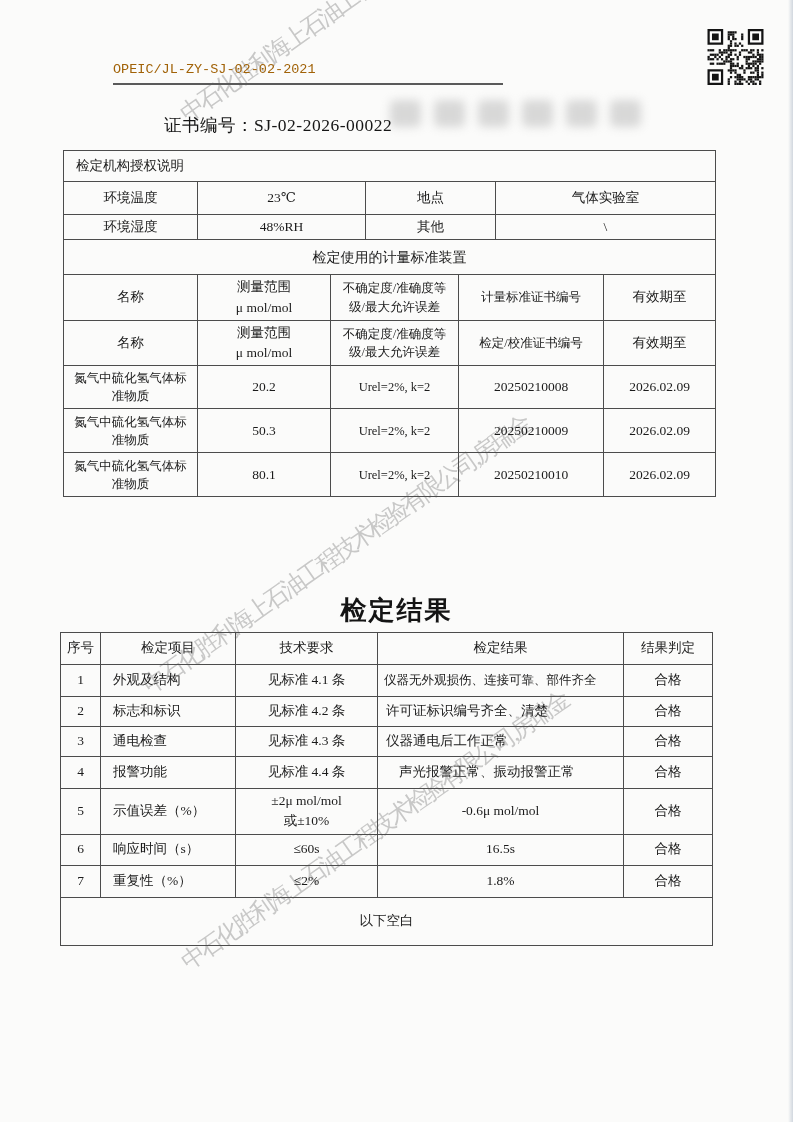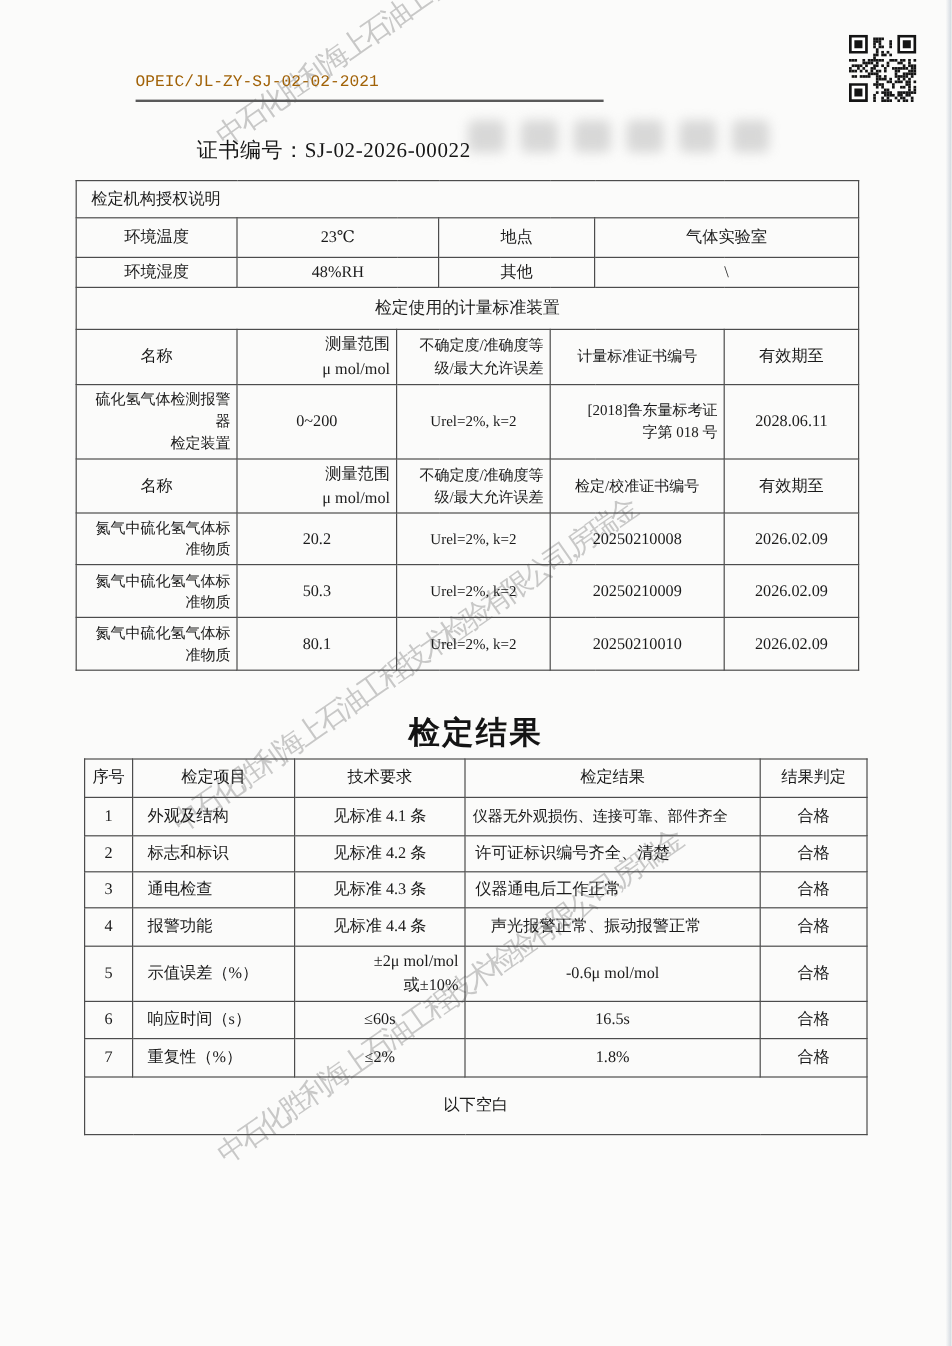--- a/index.html
+++ b/index.html
@@ -34,23 +34,23 @@
   .wm1{left:183px;top:100px;}
   .wm2{left:146px;top:672px;}
   .wm3{left:184px;top:948px;}
   
   table{border-collapse:collapse;table-layout:fixed;position:absolute;background:transparent;}
   td{
     border:1.6px solid #4c4c4c;font-size:13.5px;text-align:center;vertical-align:middle;
     padding:2px 5px;line-height:1.5;overflow:hidden;color:#1b1b1b;
   }
   .t1{left:63px;top:150px;width:652px;}
-  .t2{left:70px;top:632px;width:652px;border-radius:21px;}
+  .t2{left:60px;top:632px;width:652px;border-radius:21px;}
   .left{text-align:left;padding-left:12px;}
-  .pre{white-space:pre-line;text-align:right;}
+  .pre{white-space:pre-line;}
   .small{font-size:12.5px;line-height:1.45;}
   .section-title td{font-size:14px;}
   
   .results-title{
     position:absolute;left:0;top:593px;width:100%;text-align:center;
     font-size:26px;font-weight:bold;letter-spacing:2px;color:#141414;
   }
   .footer{
     position:absolute;left:0;top:1050px;width:100%;text-align:center;
     font-size:13px;letter-spacing:2.5px;color:#3c3c3c;
@@ -307,29 +307,20 @@
     </tr>
     <tr style="height:43px">
       <td>名称</td>
       <td class="pre">测量范围
 μ mol/mol</td>
       <td colspan="2" class="pre small">不确定度/准确度等
 级/最大允许误差</td>
       <td colspan="2" class="small">计量标准证书编号</td>
       <td>有效期至</td>
     </tr>
-    <tr style="height:62px">
-      <td class="pre small">硫化氢气体检测报警器
-检定装置</td>
-      <td>0~200</td>
-      <td colspan="2" class="small">Urel=2%, k=2</td>
-      <td colspan="2" class="pre small">[2018]鲁东量标考证
-字第 018 号</td>
-      <td>2028.06.11</td>
-    </tr>
     <tr style="height:45px">
       <td>名称</td>
       <td class="pre">测量范围
 μ mol/mol</td>
       <td colspan="2" class="pre small">不确定度/准确度等
 级/最大允许误差</td>
       <td colspan="2" class="small">检定/校准证书编号</td>
       <td>有效期至</td>
     </tr>
     <tr style="height:43px">

